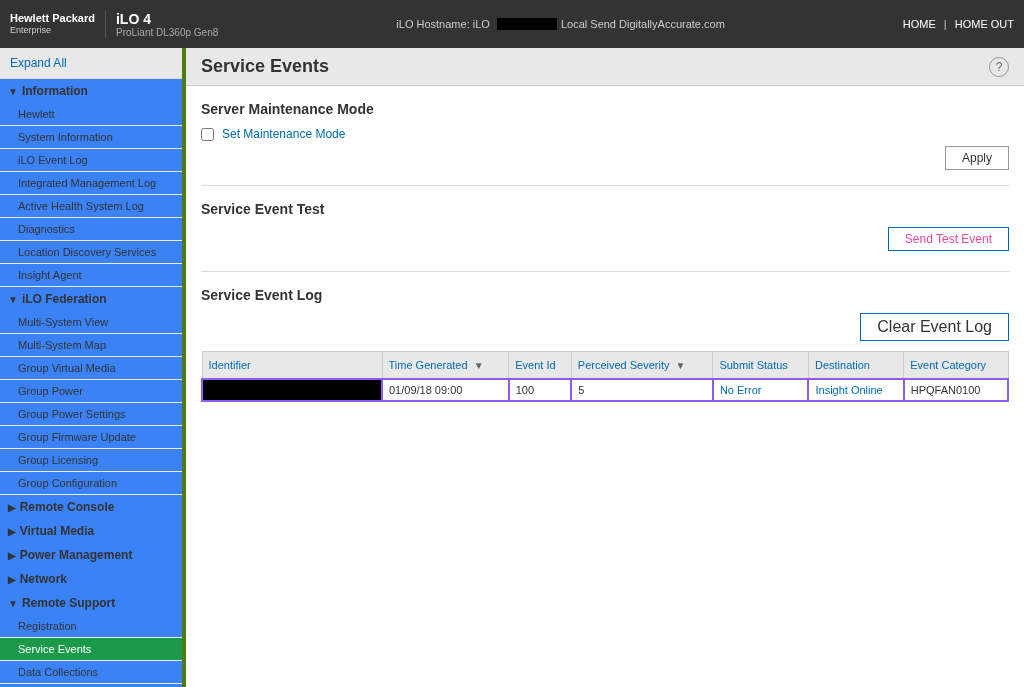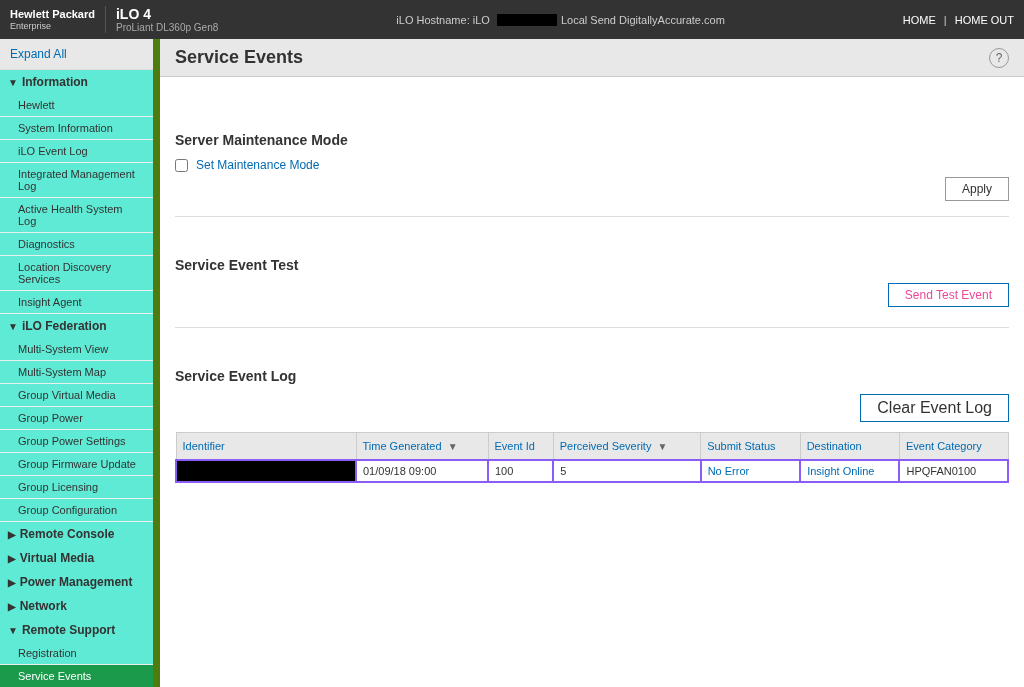--- a/index.html
+++ b/index.html
@@ -6,21 +6,21 @@
     body { font-family: Arial, sans-serif; font-size: 12px; background: #f0f0f0; color: #333; height: 687px; overflow: hidden; display: flex; flex-direction: column; }
 
     
     .top-header {
       background: #333;
       color: #fff;
       display: flex;
       align-items: center;
       justify-content: space-between;
       padding: 0 10px;
-      height: 39px;
+      height: 48px;
       flex-shrink: 0;
     }
     .top-header-left {
       display: flex;
       align-items: center;
       gap: 10px;
     }
     .hpe-logo {
       display: flex;
       flex-direction: column;
@@ -40,23 +40,23 @@
 
     
     .main-layout {
       display: flex;
       flex: 1;
       overflow: hidden;
     }
 
     
     .sidebar {
-      width: 160px;
-      background: #5eead4;
-      border-right: 7px solid #4d7c0f;
+      width: 186px;
+      background: #3b82f6;
+      border-right: 4px solid #4d7c0f;
       overflow-y: auto;
       flex-shrink: 0;
     }
     .sidebar-expand-all {
       padding: 8px 10px;
       font-size: 12px;
       color: #006bb3;
       cursor: pointer;
       border-bottom: 1px solid #ddd;
       background: #e8e8e8;
@@ -120,21 +120,20 @@
     }
 
     
     .content-body { padding: 15px; }
 
     .section-title {
       font-size: 14px;
       font-weight: bold;
       color: #333;
       margin-bottom: 10px;
-      margin-top: 40px;
     }
 
     .maintenance-row {
       display: flex;
       align-items: center;
       gap: 8px;
       margin-bottom: 5px;
     }
     .maintenance-row label { font-size: 12px; color: #006bb3; cursor: pointer; }
 

